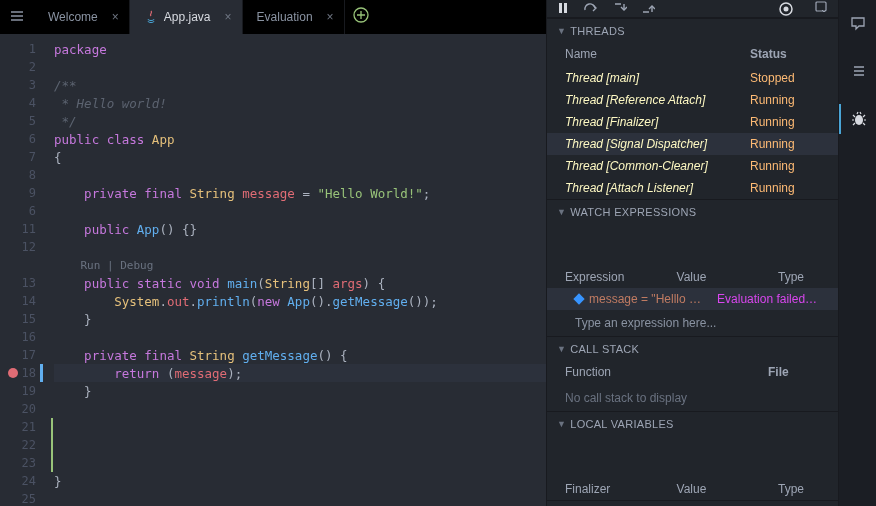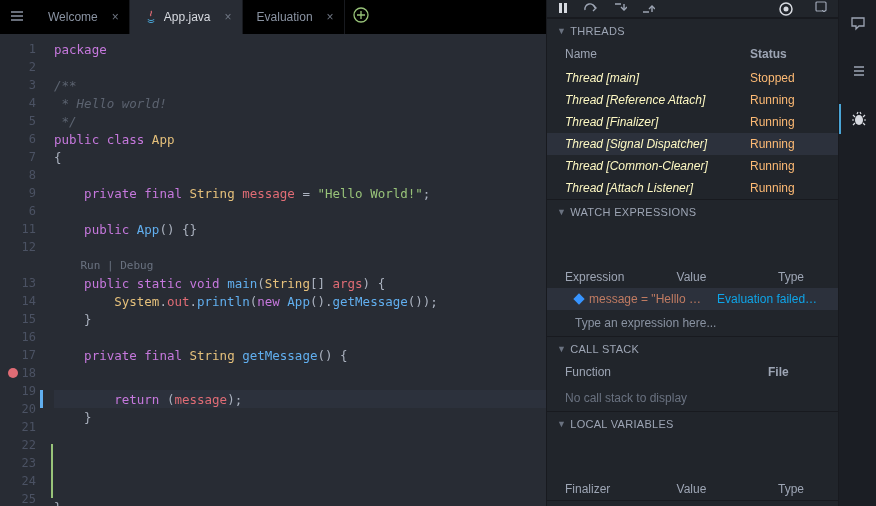--- a/index.html
+++ b/index.html
@@ -24,21 +24,21 @@
 .java-icon { width: 14px; height: 14px; }
 .editor-area { display: flex; flex: 1; background: #282c34; min-height: 0; }
 .gutter { width: 46px; background: #282c34; padding-top: 6px; }
 .gutter-row { height: 18px; display: flex; align-items: center; justify-content: flex-end; padding-right: 10px; color: #4b5263; font-family: Consolas, monospace; font-size: 12px; position: relative; }
 .gutter-row.has-bp::before {
   content: ""; position: absolute; left: 8px; top: 50%; transform: translateY(-50%);
   width: 10px; height: 10px; border-radius: 50%; background: #e06c75;
 }
 .code { flex: 1; padding: 6px 0 0 8px; font-family: Consolas, monospace; font-size: 12.5px; position: relative; }
 .code-line { height: 18px; white-space: pre; display: flex; align-items: center; }
-.code-line.current { background: #2c313c; margin-top: 26px; }
+.code-line.current { background: #2c313c; }
 .code-line.current::before { content: ""; position: absolute; left: -6px; width: 3px; height: 18px; background: #61afef; }
 .change-bar { position: absolute; left: -3px; width: 2px; background: #98c379; }
 .t-kw { color: #c678dd; }
 .t-type { color: #e5c07b; }
 .t-str { color: #98c379; }
 .t-fn { color: #61afef; }
 .t-var { color: #e06c75; }
 .t-cmt { color: #5c6370; font-style: italic; }
 .t-lens { color: #6a7280; font-size: 11px; }
 .t-pkg { color: #abb2bf; }
@@ -63,21 +63,21 @@
 .thread-row { display: flex; padding: 4px 10px 4px 18px; color: #4aa5d6; font-size: 12px; cursor: pointer; }
 .thread-row .c1 { flex: 1; color: #fef9c3; white-space: nowrap; overflow: hidden; text-overflow: ellipsis; font-style: italic; }
 .thread-row .c2 { width: 78px; color: #fdba74; }
 .thread-row.selected { background: #2c313c; }
 
 .watch-hdr { display: flex; padding: 4px 10px 4px 18px; color: #9da5b4; font-size: 12px; margin-top: 42px; }
 .watch-hdr .c1 { flex: 1.1; } .watch-hdr .c2 { flex: 1; } .watch-hdr .c3 { width: 50px; }
 .watch-row { display: flex; align-items: center; padding: 4px 10px 4px 28px; font-size: 12px; background: #2c313c; gap: 6px; }
 .watch-row .diamond { width: 8px; height: 8px; background: #3794ff; transform: rotate(45deg); flex-shrink: 0; }
 .watch-row .c1 { flex: 1.1; color: #c07b62; white-space: nowrap; overflow: hidden; text-overflow: ellipsis; }
-.watch-row .c2 { flex: 1; color: #0ea5e9; white-space: nowrap; overflow: hidden; text-overflow: ellipsis; }
+.watch-row .c2 { flex: 1; color: #d946ef; white-space: nowrap; overflow: hidden; text-overflow: ellipsis; }
 .watch-input { padding: 6px 10px 6px 28px; color: #8a93a2; font-size: 12px; }
 .empty-msg { padding: 6px 10px 6px 18px; color: #6a7280; font-size: 12px; }
 
 .right-rail { width: 38px; background: #1b1e24; border-left: 1px solid #181a1f; display: flex; flex-direction: column; align-items: center; padding-top: 8px; gap: 18px; }
 .rail-btn { color: #8a93a2; cursor: pointer; width: 38px; height: 30px; display: flex; align-items: center; justify-content: center; }
 .rail-btn.active { border-left: 2px solid #4aa5d6; color: #d7dae0; }
 </style>
 </head>
 <body>
 

